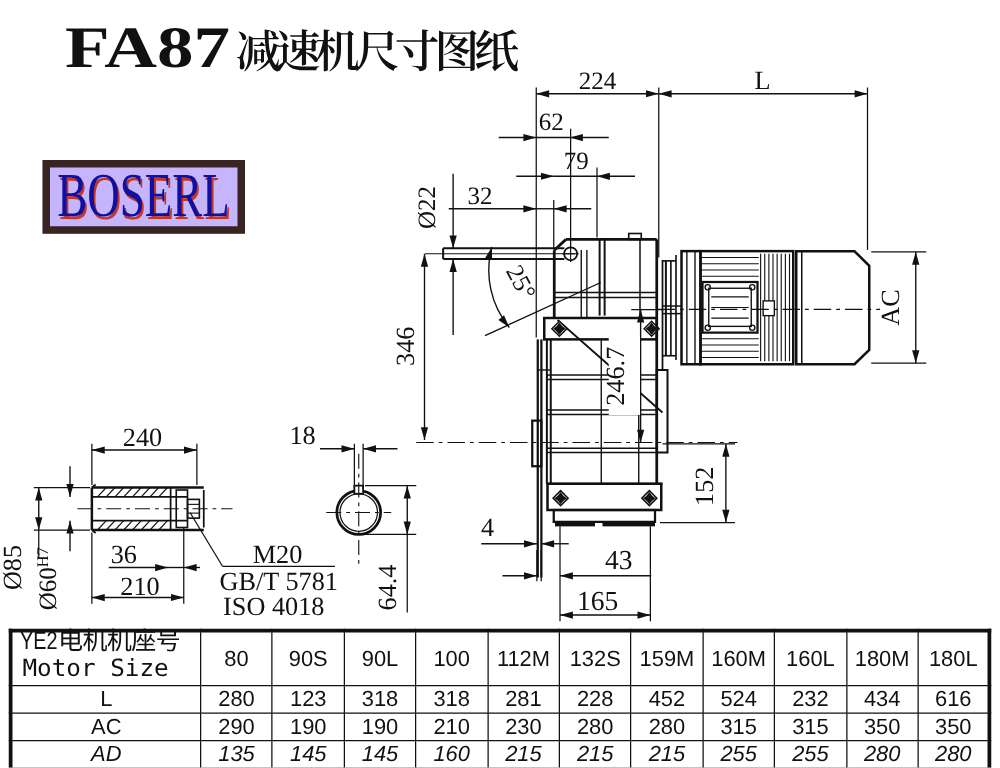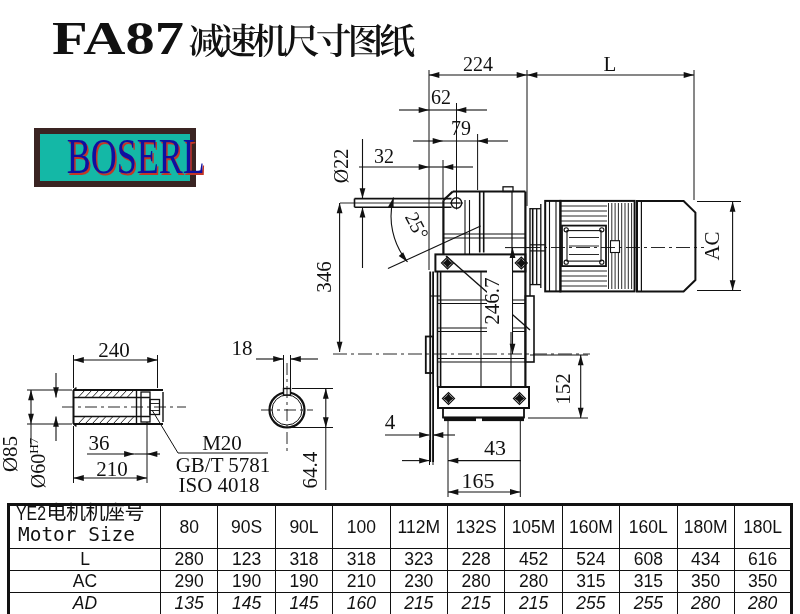--- a/index.html
+++ b/index.html
@@ -1,19 +1,19 @@
 <!DOCTYPE html>
 <html><head>
 <meta charset="utf-8">
 <style>
   html,body { margin:0; padding:0; }
   body { width:800px; height:614px; position:relative; background:#fff; overflow:hidden;
          font-family:"Liberation Sans","DejaVu Sans",sans-serif; }
   .logo-box { position:absolute; left:34px; top:128px; width:150px; height:47px;
-       border:6px solid #3a2422; background:#14b8a6; display:flex; align-items:center; justify-content:flex-start; }
+       border:6px solid #3a2422; background:#c4b5fd; display:flex; align-items:center; justify-content:center; }
   .logo-text { font-family:"Liberation Serif","DejaVu Serif",serif; font-size:50px; font-weight:normal;
        color:#0f0fa0; text-shadow:2px 1.8px 0 #c43626; line-height:1; white-space:nowrap;
        transform:scaleX(0.72) translateY(-2px); transform-origin:50% 50%; }
   table.dims { position:absolute; left:7px; top:503px; border-collapse:collapse; table-layout:fixed;
        width:783px; font-family:"Liberation Sans","DejaVu Sans",sans-serif; font-size:17.5px; color:#111; }
   table.dims td, table.dims th { border:1.8px solid #111; text-align:center; vertical-align:middle;
        padding:0; font-weight:normal; overflow:hidden; }
   table.dims { border:3px solid #111; }
   table.dims col.c0 { width:152px; }
   table.dims col.cn { width:57.4px; }
@@ -333,37 +333,37 @@
     </colgroup>
  <tbody>
   <tr class="hrow">
         <th class="c0"><span class="hidden-cjk">YE2电机机座号</span></th>
         <th>80</th>
         <th>90S</th>
         <th>90L</th>
         <th>100</th>
         <th>112M</th>
         <th>132S</th>
-        <th>105M</th>
+        <th>159M</th>
         <th>160M</th>
         <th>160L</th>
         <th>180M</th>
         <th>180L</th>
       </tr>
   <tr class="r1">
         <td class="c0 rowlab">L</td>
         <td>280</td>
         <td>123</td>
         <td>318</td>
         <td>318</td>
-        <td>323</td>
+        <td>281</td>
         <td>228</td>
         <td>452</td>
         <td>524</td>
-        <td>608</td>
+        <td>232</td>
         <td>434</td>
         <td>616</td>
       </tr>
       <tr class="r2">
         <td class="c0 rowlab">AC</td>
         <td>290</td>
         <td>190</td>
         <td>190</td>
         <td>210</td>
         <td>230</td>

